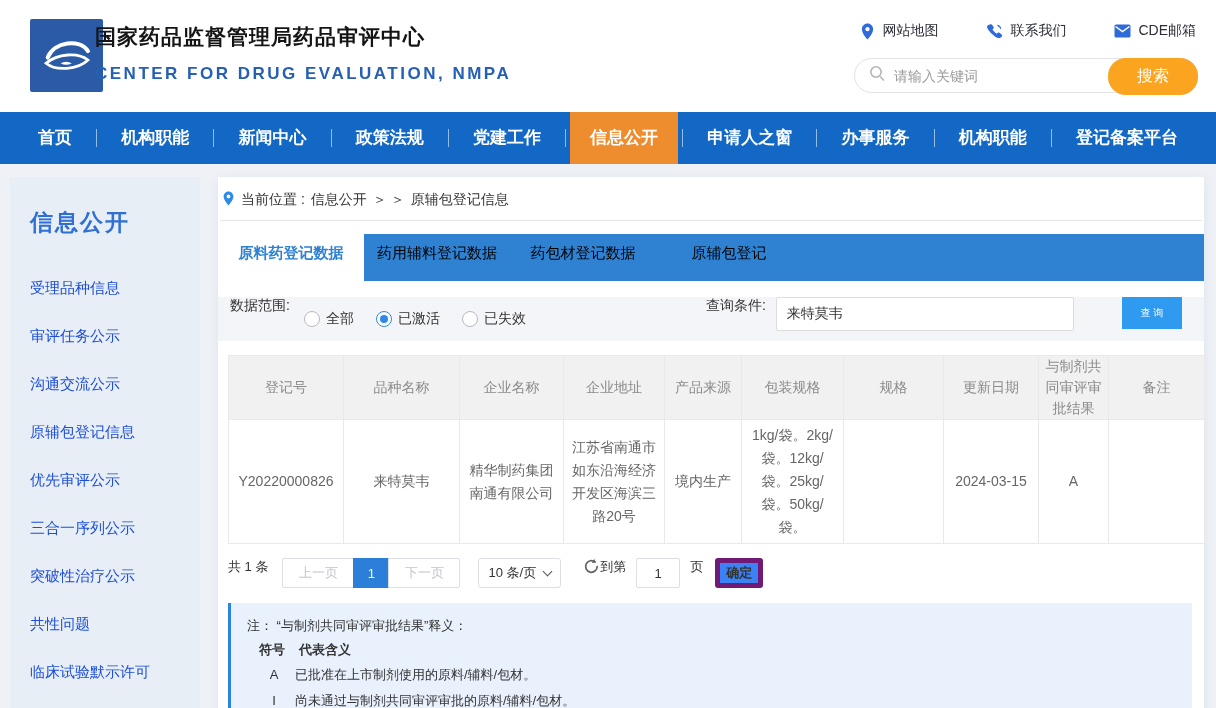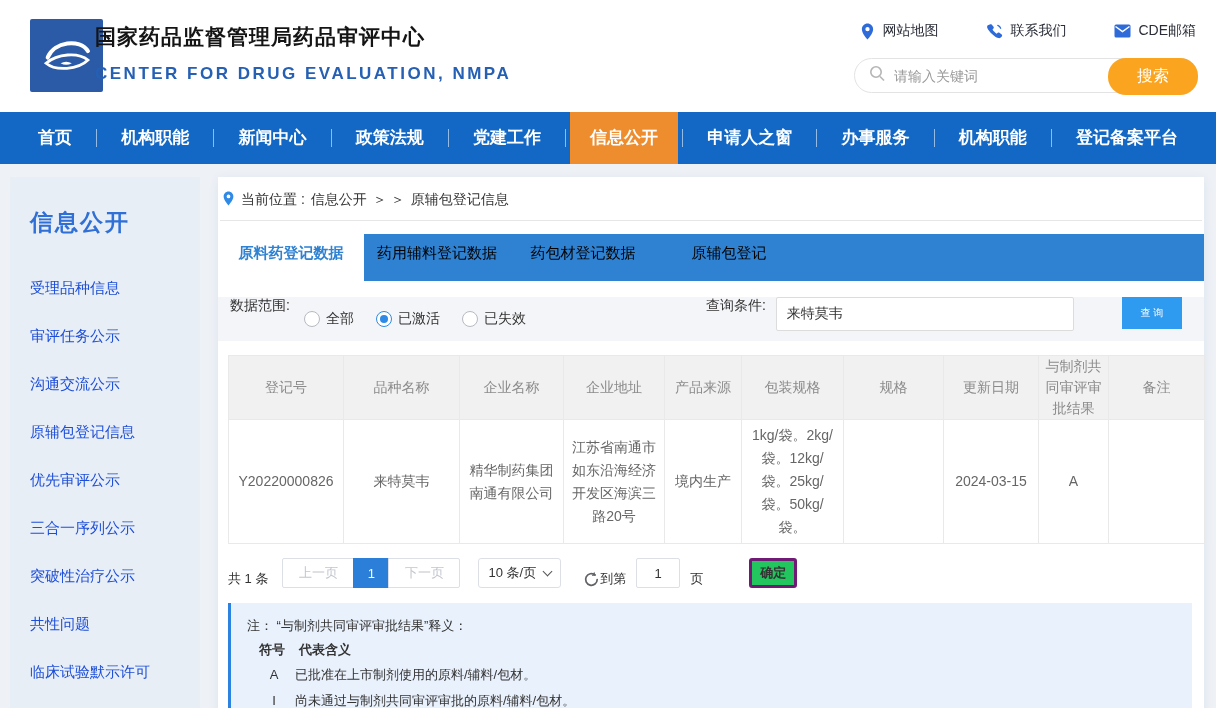--- a/index.html
+++ b/index.html
@@ -52,34 +52,34 @@
   .radio.checked{border-color:#2e8ae6;}
   .radio-dot{width:8px;height:8px;border-radius:50%;background:#2e8ae6;}
   .query-label{margin-left:180px;}
   .query-input{width:298px;height:34px;border:1px solid #dcdcdc;border-radius:2px;background:#fff;margin-left:10px;padding:0 10px;font-size:14px;color:#333;outline:none;font-family:inherit;}
   .query-btn{margin-left:48px;width:60px;height:32px;border:none;border-radius:0;background:var(--query_btn);color:#fff;font-size:10px;cursor:pointer;font-family:inherit;}
   
   .data-table{table-layout:fixed;border-collapse:collapse;width:976px;margin:14px 0 0 10px;}
   .data-table th{background:#f1f1f1;color:#8b8b8b;font-weight:normal;font-size:14px;height:52px;border:1px solid #e9e9e9;padding:0 6px;line-height:21px;text-align:center;}
   .data-table td{color:#666;font-size:14px;height:110px;border:1px solid #e9e9e9;padding:4px 8px;line-height:23px;text-align:center;vertical-align:middle;background:#fff;}
   
-  .pagination{display:flex;align-items:flex-end;margin:14px 0 0 10px;font-size:13px;color:#333;}
+  .pagination{display:flex;align-items:flex-start;margin:14px 0 0 10px;font-size:13px;color:#333;}
   .pager-group{display:flex;margin-left:14px;}
   .pager{height:30px;border:1px solid #dcdfe6;background:#fff;font-size:13px;cursor:pointer;font-family:inherit;}
   .pager.prev,.pager.next{width:72px;color:#c2c6ce;}
   .pager.prev{border-radius:2px 0 0 2px;}
   .pager.next{border-radius:0 2px 2px 0;margin-left:-1px;}
   .pager.current{width:36px;background:var(--pager_active);border-color:var(--pager_active);color:#fff;margin-left:-1px;}
   .page-size{display:flex;align-items:center;gap:8px;height:30px;border:1px solid #dcdfe6;border-radius:3px;background:#fff;margin-left:18px;padding:0 9px;cursor:pointer;}
   .caret{width:7px;height:7px;border-right:1.6px solid #555;border-bottom:1.6px solid #555;transform:rotate(45deg);margin-top:-3px;}
   .refresh{margin-left:22px;cursor:pointer;display:flex;align-items:center;}
   .goto-label{}
   .goto-input{width:44px;height:30px;border:1px solid #dcdfe6;border-radius:2px;text-align:center;font-size:13px;color:#333;margin:0 10px;outline:none;font-family:inherit;}
   .goto-unit{margin-right:12px;}
-  .confirm-btn{width:48px;height:30px;border:3px solid #701a75;border-radius:3px;background:#22c55e;font-size:13px;font-weight:bold;color:#333;cursor:pointer;font-family:inherit;margin-left:34px;}
+  .confirm-btn{width:48px;height:30px;border:5px solid #701a75;border-radius:3px;background:#3b82f6;font-size:13px;font-weight:bold;color:#333;cursor:pointer;font-family:inherit;}
   
   .note{margin:15px 12px 0 10px;background:var(--note_bg);border-left:3px solid var(--note_border);padding:11px 16px 13px 16px;font-size:13px;color:#333;}
   .note-line{line-height:24px;}
   .note-head{line-height:24px;font-weight:bold;display:flex;gap:14px;padding-left:12px;}
   .note-entry{line-height:26px;display:flex;}
   .note-symbol{width:26px;text-align:center;margin-left:14px;}
   .note-meaning{margin-left:8px;}
 </style>
 </head>
 <body>

